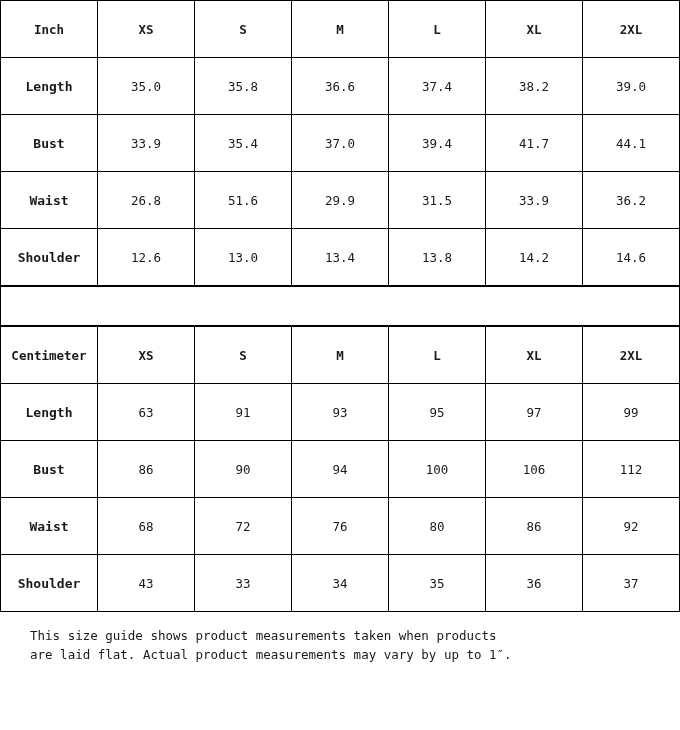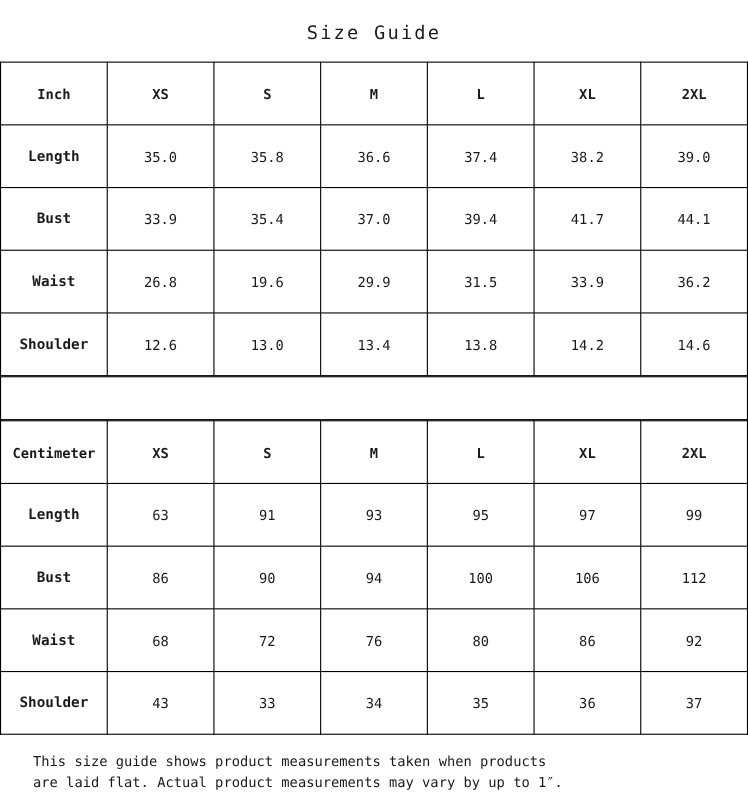--- a/index.html
+++ b/index.html
@@ -75,21 +75,20 @@
     padding: 14px 30px 0 30px;
     box-sizing: border-box;
   }
   .footnote div { white-space: nowrap; }
 </style>
 </head>
 <body>
 
 <div class="page">
 
-  <div class="title">Size Guide</div>
 
   <table class="size-table">
     <colgroup>
       <col class="c0">
         <col class="cx">
         <col class="cx">
         <col class="cx">
         <col class="cx">
         <col class="cx">
         <col class="cx">
@@ -120,21 +119,21 @@
         <td>33.9</td>
         <td>35.4</td>
         <td>37.0</td>
         <td>39.4</td>
         <td>41.7</td>
         <td>44.1</td>
       </tr>
       <tr>
         <td class="row-label">Waist</td>
         <td>26.8</td>
-        <td>19.6</td>
+        <td>51.6</td>
         <td>29.9</td>
         <td>31.5</td>
         <td>33.9</td>
         <td>36.2</td>
       </tr>
       <tr>
         <td class="row-label">Shoulder</td>
         <td>12.6</td>
         <td>13.0</td>
         <td>13.4</td>

